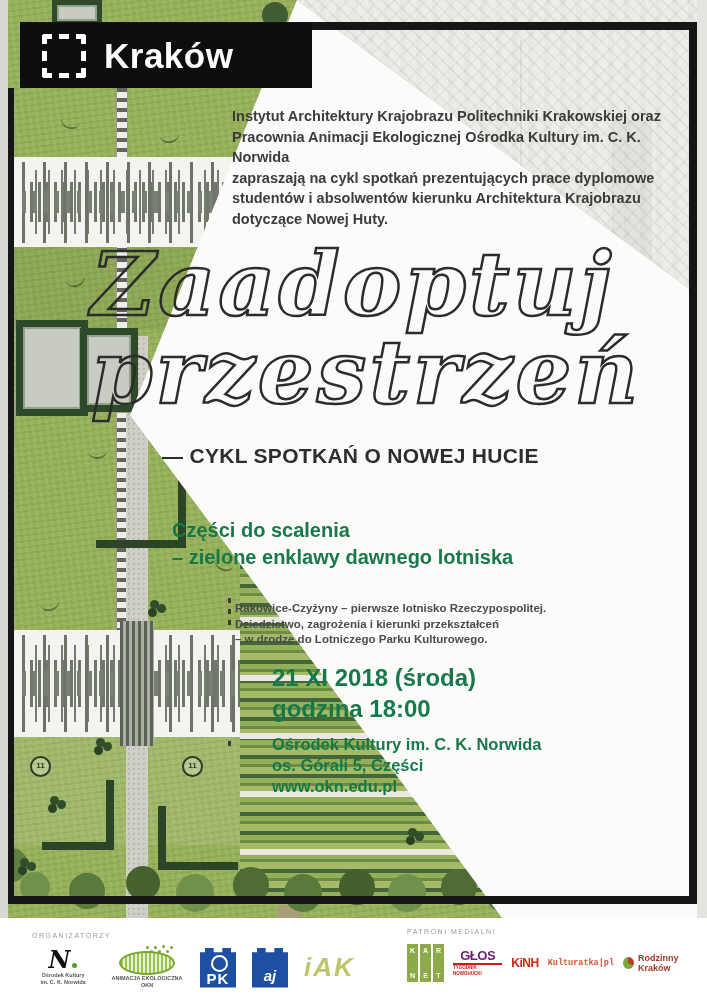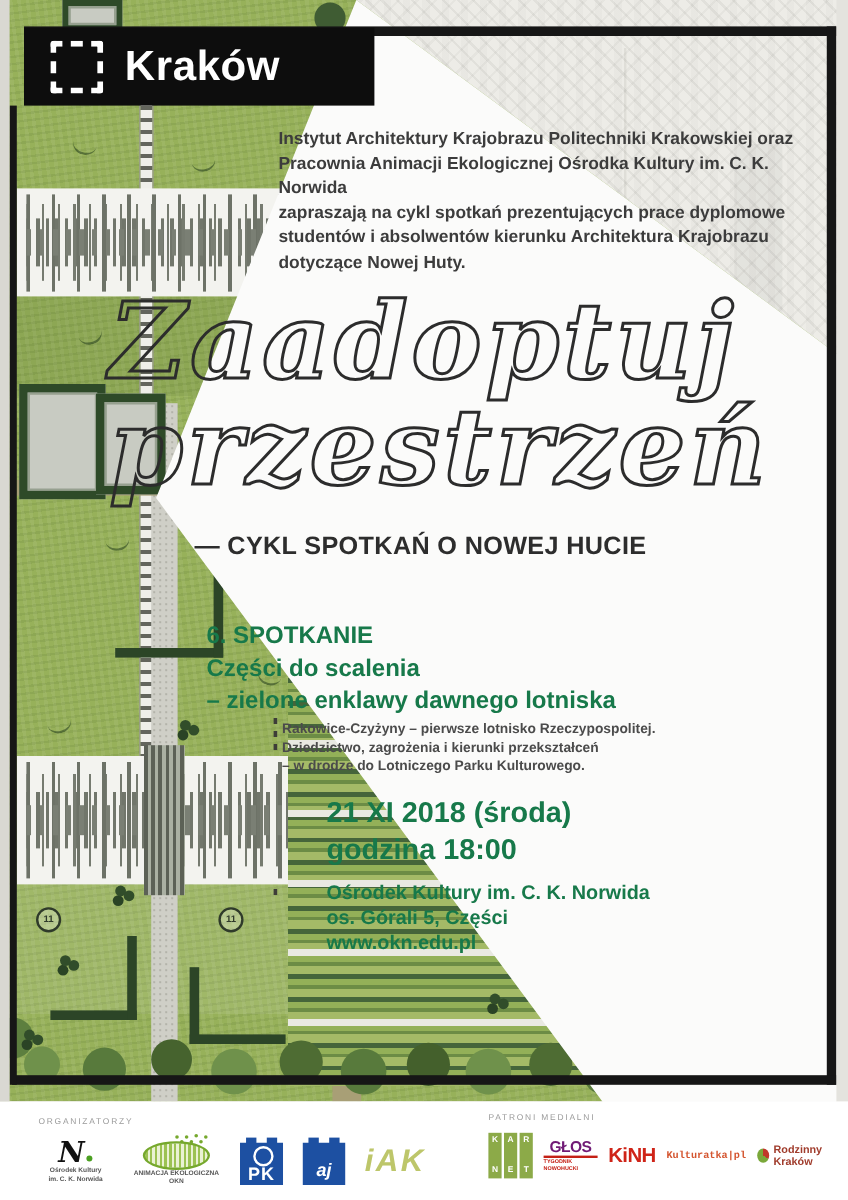--- a/index.html
+++ b/index.html
@@ -109,21 +109,21 @@
      display:flex;align-items:flex-end;justify-content:center;color:#fff;font-weight:700;}
   .pk-ring{position:absolute;top:7px;left:11px;width:13px;height:13px;border:2px solid #fff;border-radius:50%;}
   .pk-txt{font-size:15px;line-height:18px;letter-spacing:1px;}
   .aj-txt{font-size:15px;line-height:24px;font-style:italic;}
   .iak{font-style:italic;font-weight:700;font-size:26px;letter-spacing:2px;color:#bdc66a;}
   .kbar{width:11px;height:38px;background:#8caa48;display:flex;flex-direction:column;
      justify-content:space-between;align-items:center;padding:3px 0;box-sizing:border-box;}
   .kbar span{color:#fff;font-size:7px;font-weight:700;line-height:7px;}
   .glos-name{font-size:13px;font-weight:900;letter-spacing:-.5px;color:#701a75;line-height:13px;}
   .glos-sub{font-size:4.5px;font-weight:700;color:#c42015;line-height:6px;border-top:2px solid #c42015;margin-top:1px;}
-  .kinh{font-size:17px;font-weight:900;color:#cf2418;letter-spacing:-.5px;}
+  .kinh{font-size:12px;font-weight:900;color:#cf2418;letter-spacing:-.5px;}
   .kult{font-family:"Liberation Mono",monospace;font-weight:700;font-size:8.5px;color:#d4542e;}
   .rodz{display:flex;align-items:center;gap:4px;}
   .rodz-ic{width:12px;height:12px;border-radius:50%;
      background:conic-gradient(#c0392b 0 120deg,#7aa83a 120deg 360deg);}
   .rodz-tx{font-size:9px;font-weight:700;color:#a03c2c;}
 </style>
 </head>
 <body>
 
 <div class="poster">
@@ -228,21 +228,20 @@
   </div>
 
   <div class="rblock title">
     <div>Zaadoptuj</div>
     <div>przestrzeń</div>
   </div>
 
   <div class="rblock cykl">— CYKL SPOTKAŃ O NOWEJ HUCIE</div>
 
   <div class="rblock meet green">
-    <div>6. SPOTKANIE</div>
     <div>Części do scalenia</div>
     <div>– zielone enklawy dawnego lotniska</div>
   </div>
 
   <div class="rblock desc">
     <div>Rakowice-Czyżyny – pierwsze lotnisko Rzeczypospolitej.</div>
     <div>Dziedzictwo, zagrożenia i kierunki przekształceń</div>
     <div>– w drodze do Lotniczego Parku Kulturowego.</div>
   </div>
 

